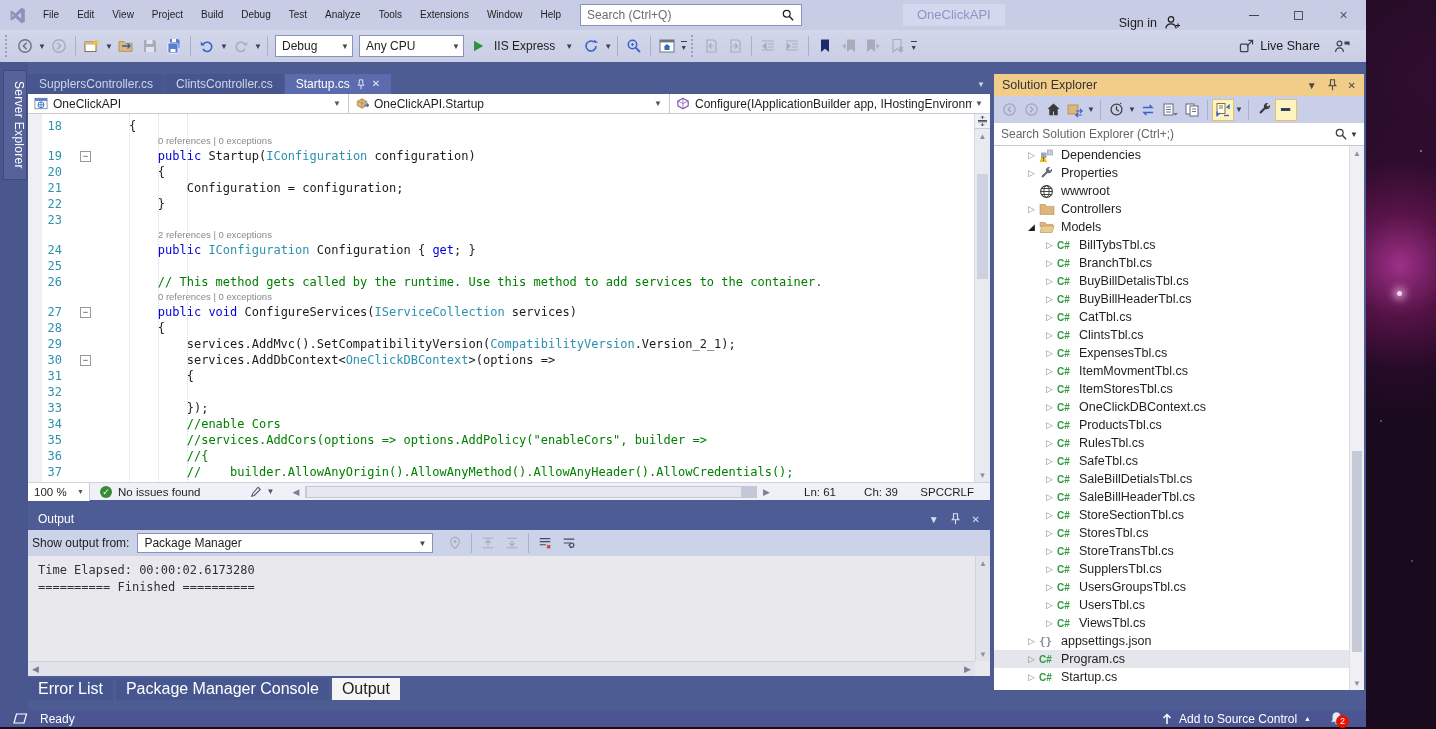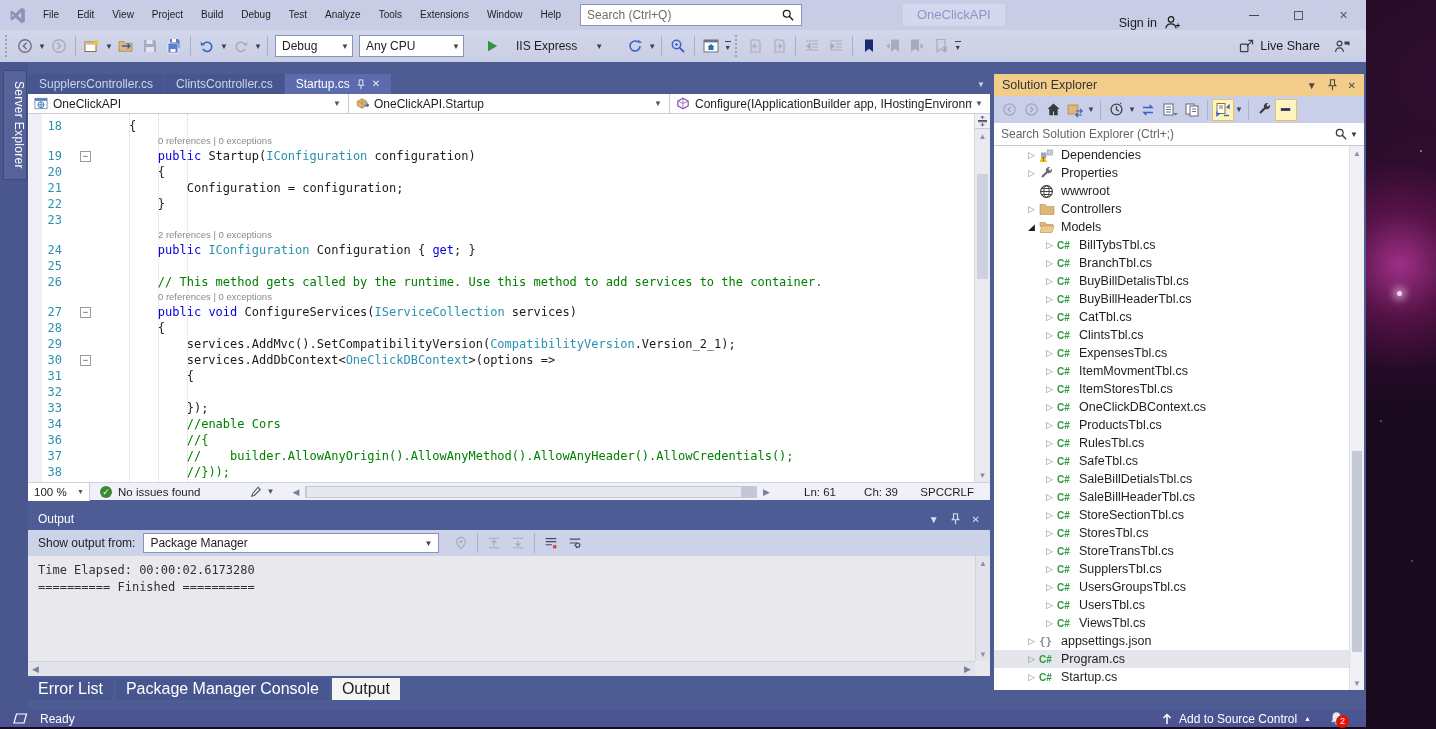--- a/index.html
+++ b/index.html
@@ -36,21 +36,21 @@
   #maintoolbar { position:absolute; left:0; top:30px; width:1366px; height:32px; background:linear-gradient(#d3d7ea,#c9cee5); display:flex; align-items:center; padding-left:2px; }
   .tb-grip { width:5px; height:22px; margin:0 3px; border-left:2px dotted #9aa2c2; }
   .tb-sep { width:1px; height:20px; background:#aab0cc; margin:0 4px; }
   .tb-icon { width:24px; height:24px; display:flex; align-items:center; justify-content:center; border:1px solid transparent; }
   .tb-icon.dis { opacity:.4; filter:grayscale(.9); }
   .tb-dd { width:10px; height:22px; display:flex; align-items:center; justify-content:center; font-size:8px; color:#3a3f55; }
   .tb-ddsmall { width:9px; height:22px; font-size:7px; color:#3a3f55; display:flex; align-items:center; justify-content:center; flex-direction:column; }
   .tb-combo { height:22px; background:#fff; border:1px solid #8a93c0; display:flex; align-items:center; margin:0 3px; font-size:12px; }
   .tb-combo .cb-label { flex:1; padding:0 6px; white-space:nowrap; }
   .tb-combo .cb-arrow { width:14px; text-align:center; font-size:8px; color:#444; }
-  .tb-run { height:24px; display:flex; align-items:center; gap:18px; padding:0 6px; margin:0 14px; }
+  .tb-run { height:24px; display:flex; align-items:center; gap:10px; padding:0 6px; margin:0 0; }
   .tb-run .run-label { font-size:12px; }
   .tb-run .run-dd { font-size:8px; color:#3a3f55; }
   #toolbar-right { position:absolute; right:16px; top:30px; height:32px; display:flex; align-items:center; gap:14px; }
   #liveshare { display:flex; align-items:center; gap:6px; font-size:12.5px; }
 
   
   #leftstrip { position:absolute; left:0; top:62px; width:28px; height:648px; background:#4a578e; }
   #server-explorer-tab { position:absolute; left:3px; top:8px; width:24px; padding:10px 0; background:#56639b; border:1px solid #3f4a7a; color:#fff; writing-mode:vertical-rl; font-size:12px; text-align:center; letter-spacing:.3px; }
 
   
@@ -99,21 +99,21 @@
   #hstrack { flex:1; height:12px; background:#c3c7d6; margin:0 2px; position:relative; }
   #hsthumb { position:absolute; left:2px; top:1px; bottom:1px; width:96%; background:#e6e8f0; }
   .hs-arrow { color:#7b8098; font-size:9px; padding:0 4px; }
   .posinfo { width:62px; }
   .posinfo.small { width:46px; }
 
   
   #outputpanel { position:absolute; left:28px; top:508px; width:962px; height:168px; }
   #outtitle { height:22px; background:#4d5c95; color:#fff; display:flex; align-items:center; padding:0 10px; font-size:12px; }
   #outtitle .panel-icons { margin-left:auto; display:flex; gap:12px; color:#d9ddf0; font-size:10px; align-items:center; }
-  #outtoolbar { height:26px; background:#ccd2e8; display:flex; align-items:center; padding-left:10px; }
+  #outtoolbar { height:26px; background:#ccd2e8; display:flex; align-items:center; padding-left:4px; }
   #outcombo { width:296px; height:20px; background:#fff; border:1px solid #8a93c0; display:flex; align-items:center; margin-left:8px; font-size:12px; }
   #outcombo span:first-child { flex:1; padding-left:6px; }
   #outcombo .oc-arrow { font-size:8px; color:#444; padding-right:6px; }
   #outicons { display:flex; align-items:center; margin-left:10px; }
   #outcontent { position:absolute; left:0; top:48px; width:962px; height:120px; background:#e9e9ed; }
   #outlines { padding:6px 0 0 10px; font-family:"DejaVu Sans Mono",monospace; font-size:12px; line-height:17px; color:#30303c; }
   #outvscroll { position:absolute; right:0; top:0; width:15px; height:105px; background:#e2e3ea; border-left:1px solid #d0d2dc; }
   #outhscroll { position:absolute; left:0; bottom:0; width:947px; height:15px; display:flex; align-items:center; background:#e2e3ea; border-top:1px solid #d0d2dc; }
 
   
@@ -550,20 +550,25 @@
               <span class="lnum">33</span>
               <span class="foldcol"></span>
               <span class="ctext"><span class="tk-p">            });</span></span>
             </div>
             <div class="crow">
               <span class="lnum">34</span>
               <span class="foldcol"></span>
               <span class="ctext"><span class="tk-p">            </span><span class="tk-c">//enable Cors</span></span>
             </div>
             <div class="crow">
+              <span class="lnum">35</span>
+              <span class="foldcol"></span>
+              <span class="ctext"><span class="tk-p">            </span><span class="tk-c">//services.AddCors(options =&gt; options.AddPolicy("enableCors", builder =&gt;</span></span>
+            </div>
+            <div class="crow">
               <span class="lnum">36</span>
               <span class="foldcol"></span>
               <span class="ctext"><span class="tk-p">            </span><span class="tk-c">//{</span></span>
             </div>
             <div class="crow">
               <span class="lnum">37</span>
               <span class="foldcol"></span>
               <span class="ctext"><span class="tk-p">            </span><span class="tk-c">//    builder.AllowAnyOrigin().AllowAnyMethod().AllowAnyHeader().AllowCredentials();</span></span>
             </div>
             <div class="crow">

